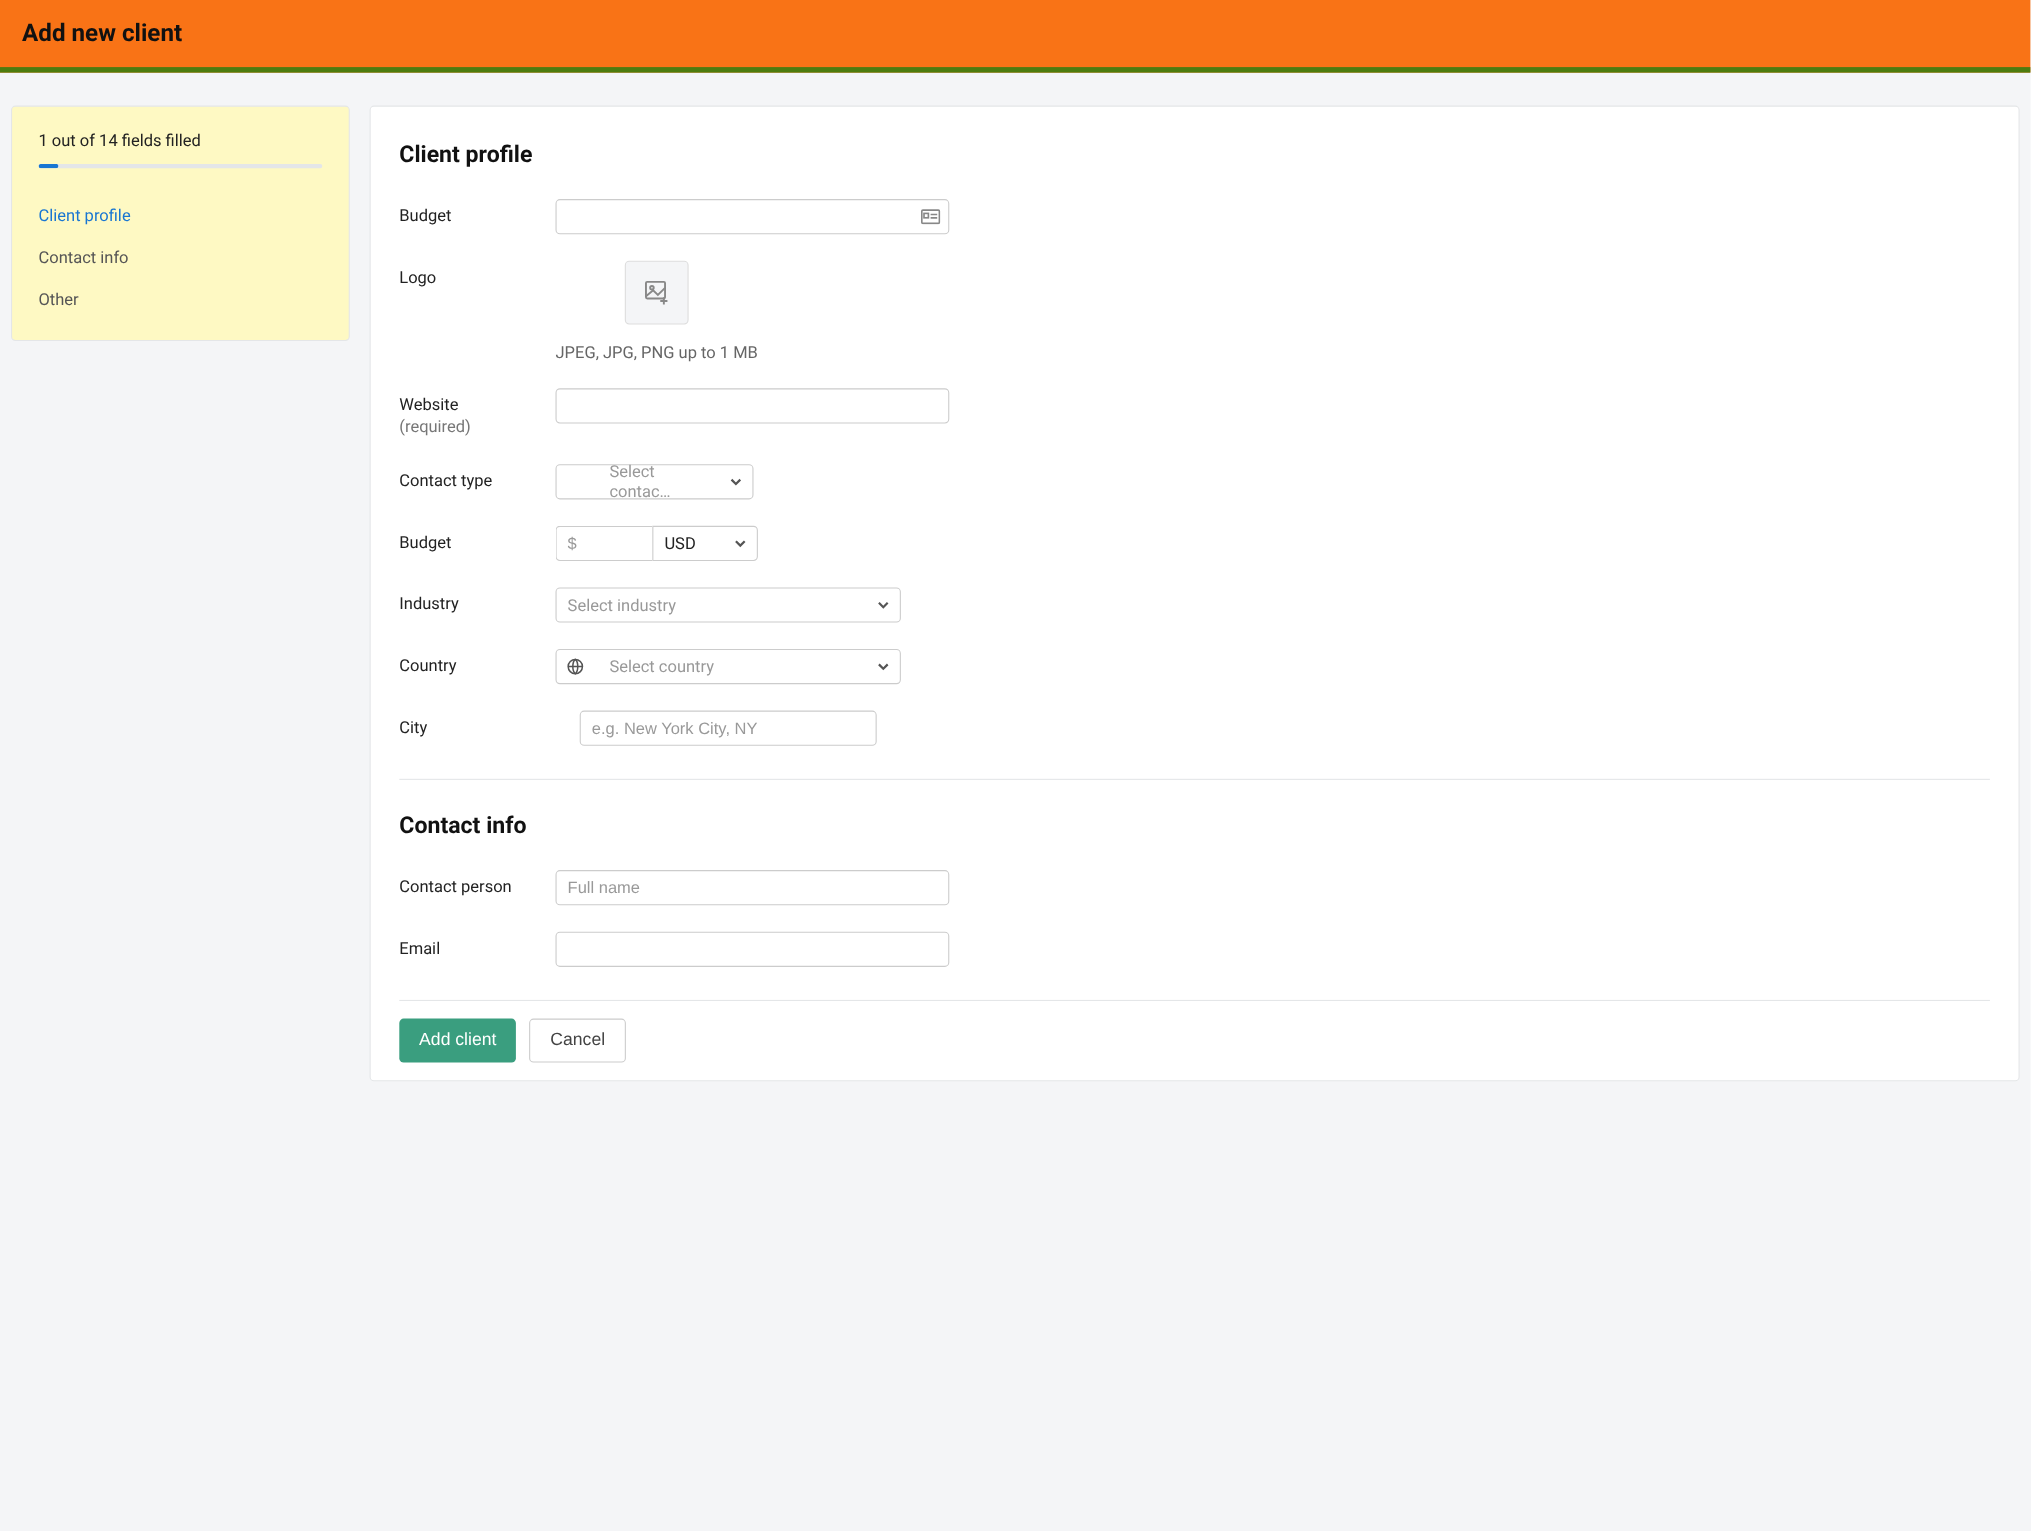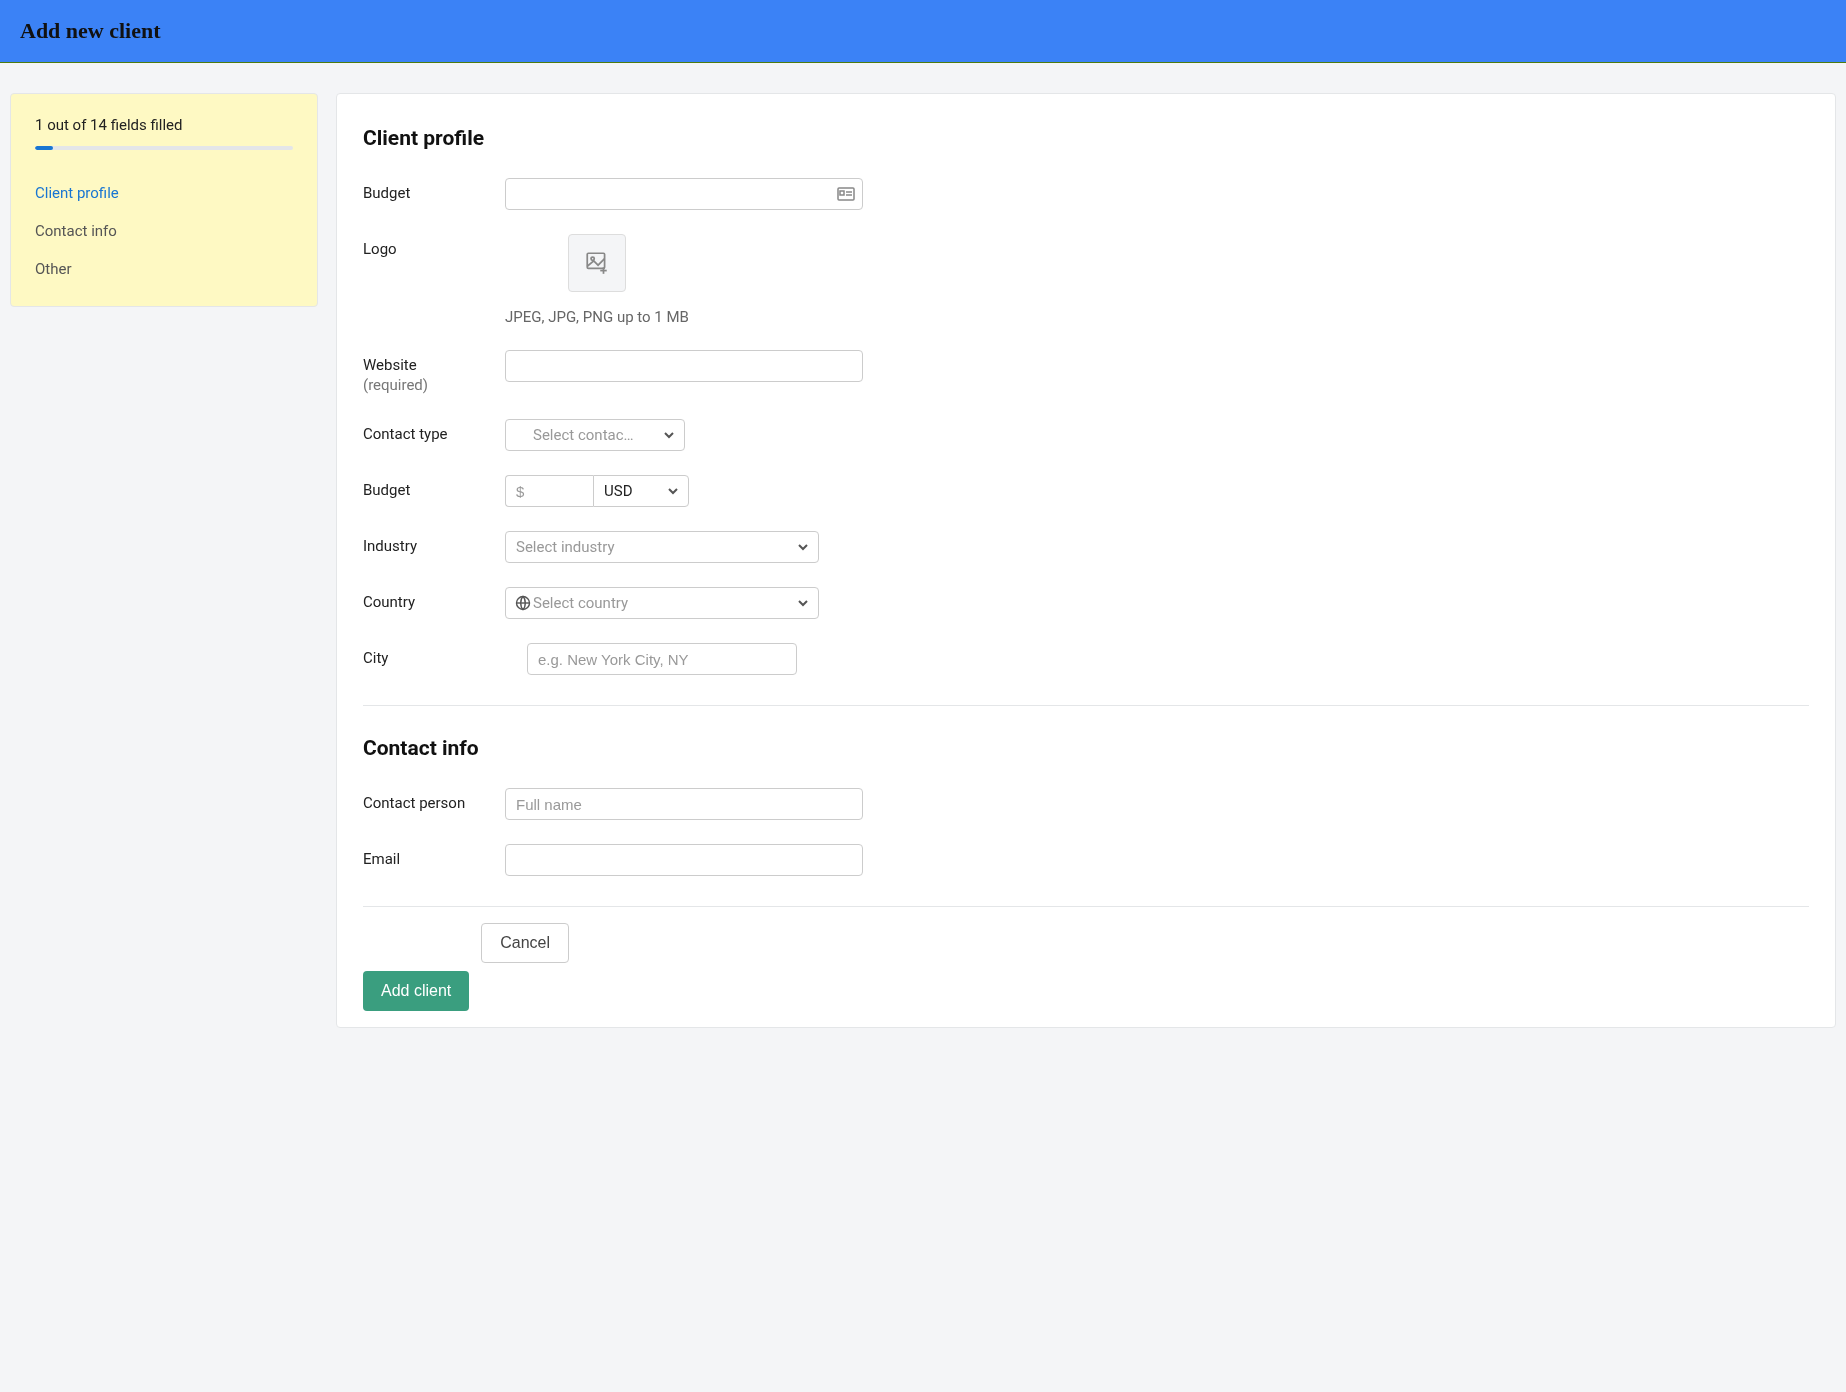--- a/index.html
+++ b/index.html
@@ -4,23 +4,22 @@
 <style>
 * { box-sizing: border-box; margin: 0; padding: 0; }
 body {
   font-family: -apple-system, BlinkMacSystemFont, "Segoe UI", Roboto, Helvetica, Arial, sans-serif;
   background: #f4f5f7;
   color: #1a1a1a;
   font-size: 16px;
 }
 .header {
   padding: 18px 20px;
-  border-bottom: 1px solid #4d7c0f;
-  background: #3b82f6;
-  font-family: Liberation Serif, serif;
+  border-bottom: 5px solid #4d7c0f;
+  background: #f97316;
 }
 .header h1 {
   font-size: 22px;
   font-weight: 700;
   color: #111;
 }
 .container {
   display: flex;
   gap: 18px;
   padding: 30px 10px 10px 10px;
@@ -154,21 +153,21 @@
   transform: translateY(-50%);
   pointer-events: none;
 }
 .select {
   cursor: pointer;
   padding-right: 30px;
   color: #999;
   display: flex;
   align-items: center;
 }
-.select.has-lead { padding-left: 27px; }
+.select.has-lead { padding-left: 48px; }
 .select.small { width: 180px; }
 .select.med { width: 314px; }
 .select.curr { width: 96px; border-top-left-radius: 0; border-bottom-left-radius: 0; color: #222; }
 .dot {
   width: 12px; height: 12px; border-radius: 50%; background: #bbb;
 }
 .budget-group { display: inline-flex; }
 .budget-input {
   width: 88px;
   border-top-right-radius: 0;
@@ -192,21 +191,21 @@
 }
 .btn {
   height: 40px;
   padding: 0 18px;
   border-radius: 4px;
   font-size: 16px;
   font-weight: 500;
   cursor: pointer;
   border: none;
 }
-.btn-primary { background: #3a9e7f; color: #fff; margin-top: 48px; }
+.btn-primary { background: #3a9e7f; color: #fff; }
 .btn-secondary { background: #fff; border: 1px solid #ccc; color: #444; text-align: center; }
 svg { display: block; }
 </style>
 </head>
 <body>
 
 <div class="header">
   <h1>Add new client</h1>
 </div>
 

